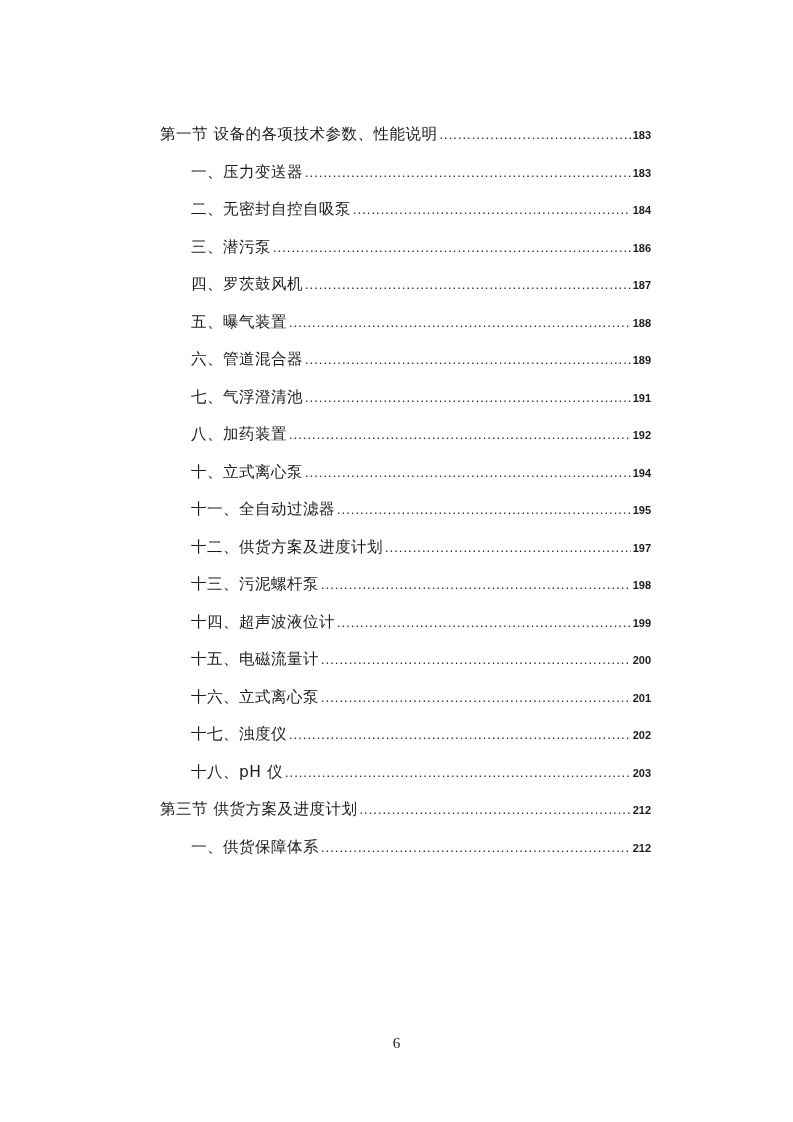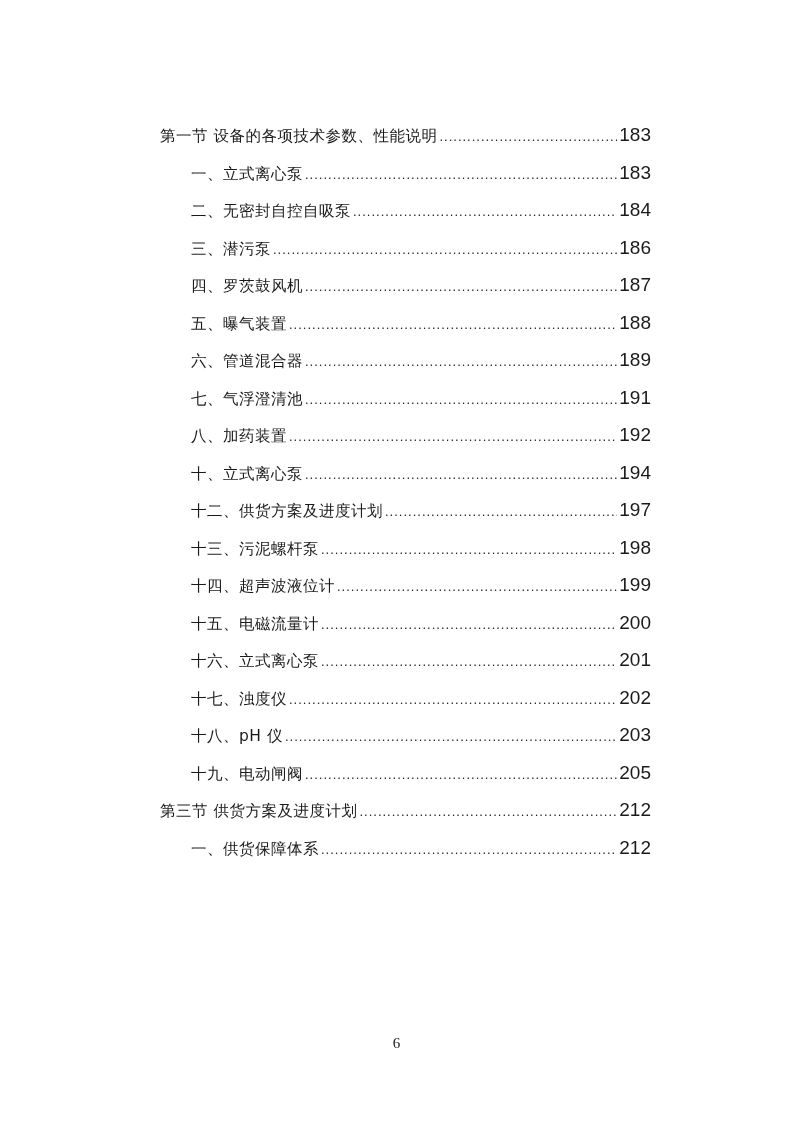--- a/index.html
+++ b/index.html
@@ -44,22 +44,23 @@
       font-size: 13px;
       letter-spacing: 1px;
       color: #222;
     }
     .toc-leader::before {
       content: "................................................................................................................................................";
     }
     .toc-page {
       flex: 0 0 auto;
       font-family: "Liberation Sans", sans-serif;
-      font-size: 19px;
+      font-size: 11px;
       text-align: right;
+      font-weight: bold;
     }
     .page-number {
       position: absolute;
       left: 0;
       width: 100%;
       top: 1035px;
       text-align: center;
       font-family: "Liberation Serif", serif;
       font-size: 15px;
       color: #222;
@@ -68,21 +69,21 @@
 </head>
 <body>
 
 <div class="toc">
   <div class="toc-row level-1">
     <span class="toc-label">第一节  设备的各项技术参数、性能说明</span>
     <span class="toc-leader"></span>
     <span class="toc-page">183</span>
   </div>
   <div class="toc-row level-2">
-    <span class="toc-label">一、立式离心泵</span>
+    <span class="toc-label">一、压力变送器</span>
     <span class="toc-leader"></span>
     <span class="toc-page">183</span>
   </div>
   <div class="toc-row level-2">
     <span class="toc-label">二、无密封自控自吸泵</span>
     <span class="toc-leader"></span>
     <span class="toc-page">184</span>
   </div>
   <div class="toc-row level-2">
     <span class="toc-label">三、潜污泵</span>
@@ -113,20 +114,25 @@
     <span class="toc-label">八、加药装置</span>
     <span class="toc-leader"></span>
     <span class="toc-page">192</span>
   </div>
   <div class="toc-row level-2">
     <span class="toc-label">十、立式离心泵</span>
     <span class="toc-leader"></span>
     <span class="toc-page">194</span>
   </div>
   <div class="toc-row level-2">
+    <span class="toc-label">十一、全自动过滤器</span>
+    <span class="toc-leader"></span>
+    <span class="toc-page">195</span>
+  </div>
+  <div class="toc-row level-2">
     <span class="toc-label">十二、供货方案及进度计划</span>
     <span class="toc-leader"></span>
     <span class="toc-page">197</span>
   </div>
   <div class="toc-row level-2">
     <span class="toc-label">十三、污泥螺杆泵</span>
     <span class="toc-leader"></span>
     <span class="toc-page">198</span>
   </div>
   <div class="toc-row level-2">
@@ -147,25 +153,20 @@
   <div class="toc-row level-2">
     <span class="toc-label">十七、浊度仪</span>
     <span class="toc-leader"></span>
     <span class="toc-page">202</span>
   </div>
   <div class="toc-row level-2">
     <span class="toc-label">十八、pH 仪</span>
     <span class="toc-leader"></span>
     <span class="toc-page">203</span>
   </div>
-  <div class="toc-row level-2">
-    <span class="toc-label">十九、电动闸阀</span>
-    <span class="toc-leader"></span>
-    <span class="toc-page">205</span>
-  </div>
   <div class="toc-row level-1">
     <span class="toc-label">第三节  供货方案及进度计划</span>
     <span class="toc-leader"></span>
     <span class="toc-page">212</span>
   </div>
   <div class="toc-row level-2">
     <span class="toc-label">一、供货保障体系</span>
     <span class="toc-leader"></span>
     <span class="toc-page">212</span>
   </div>

